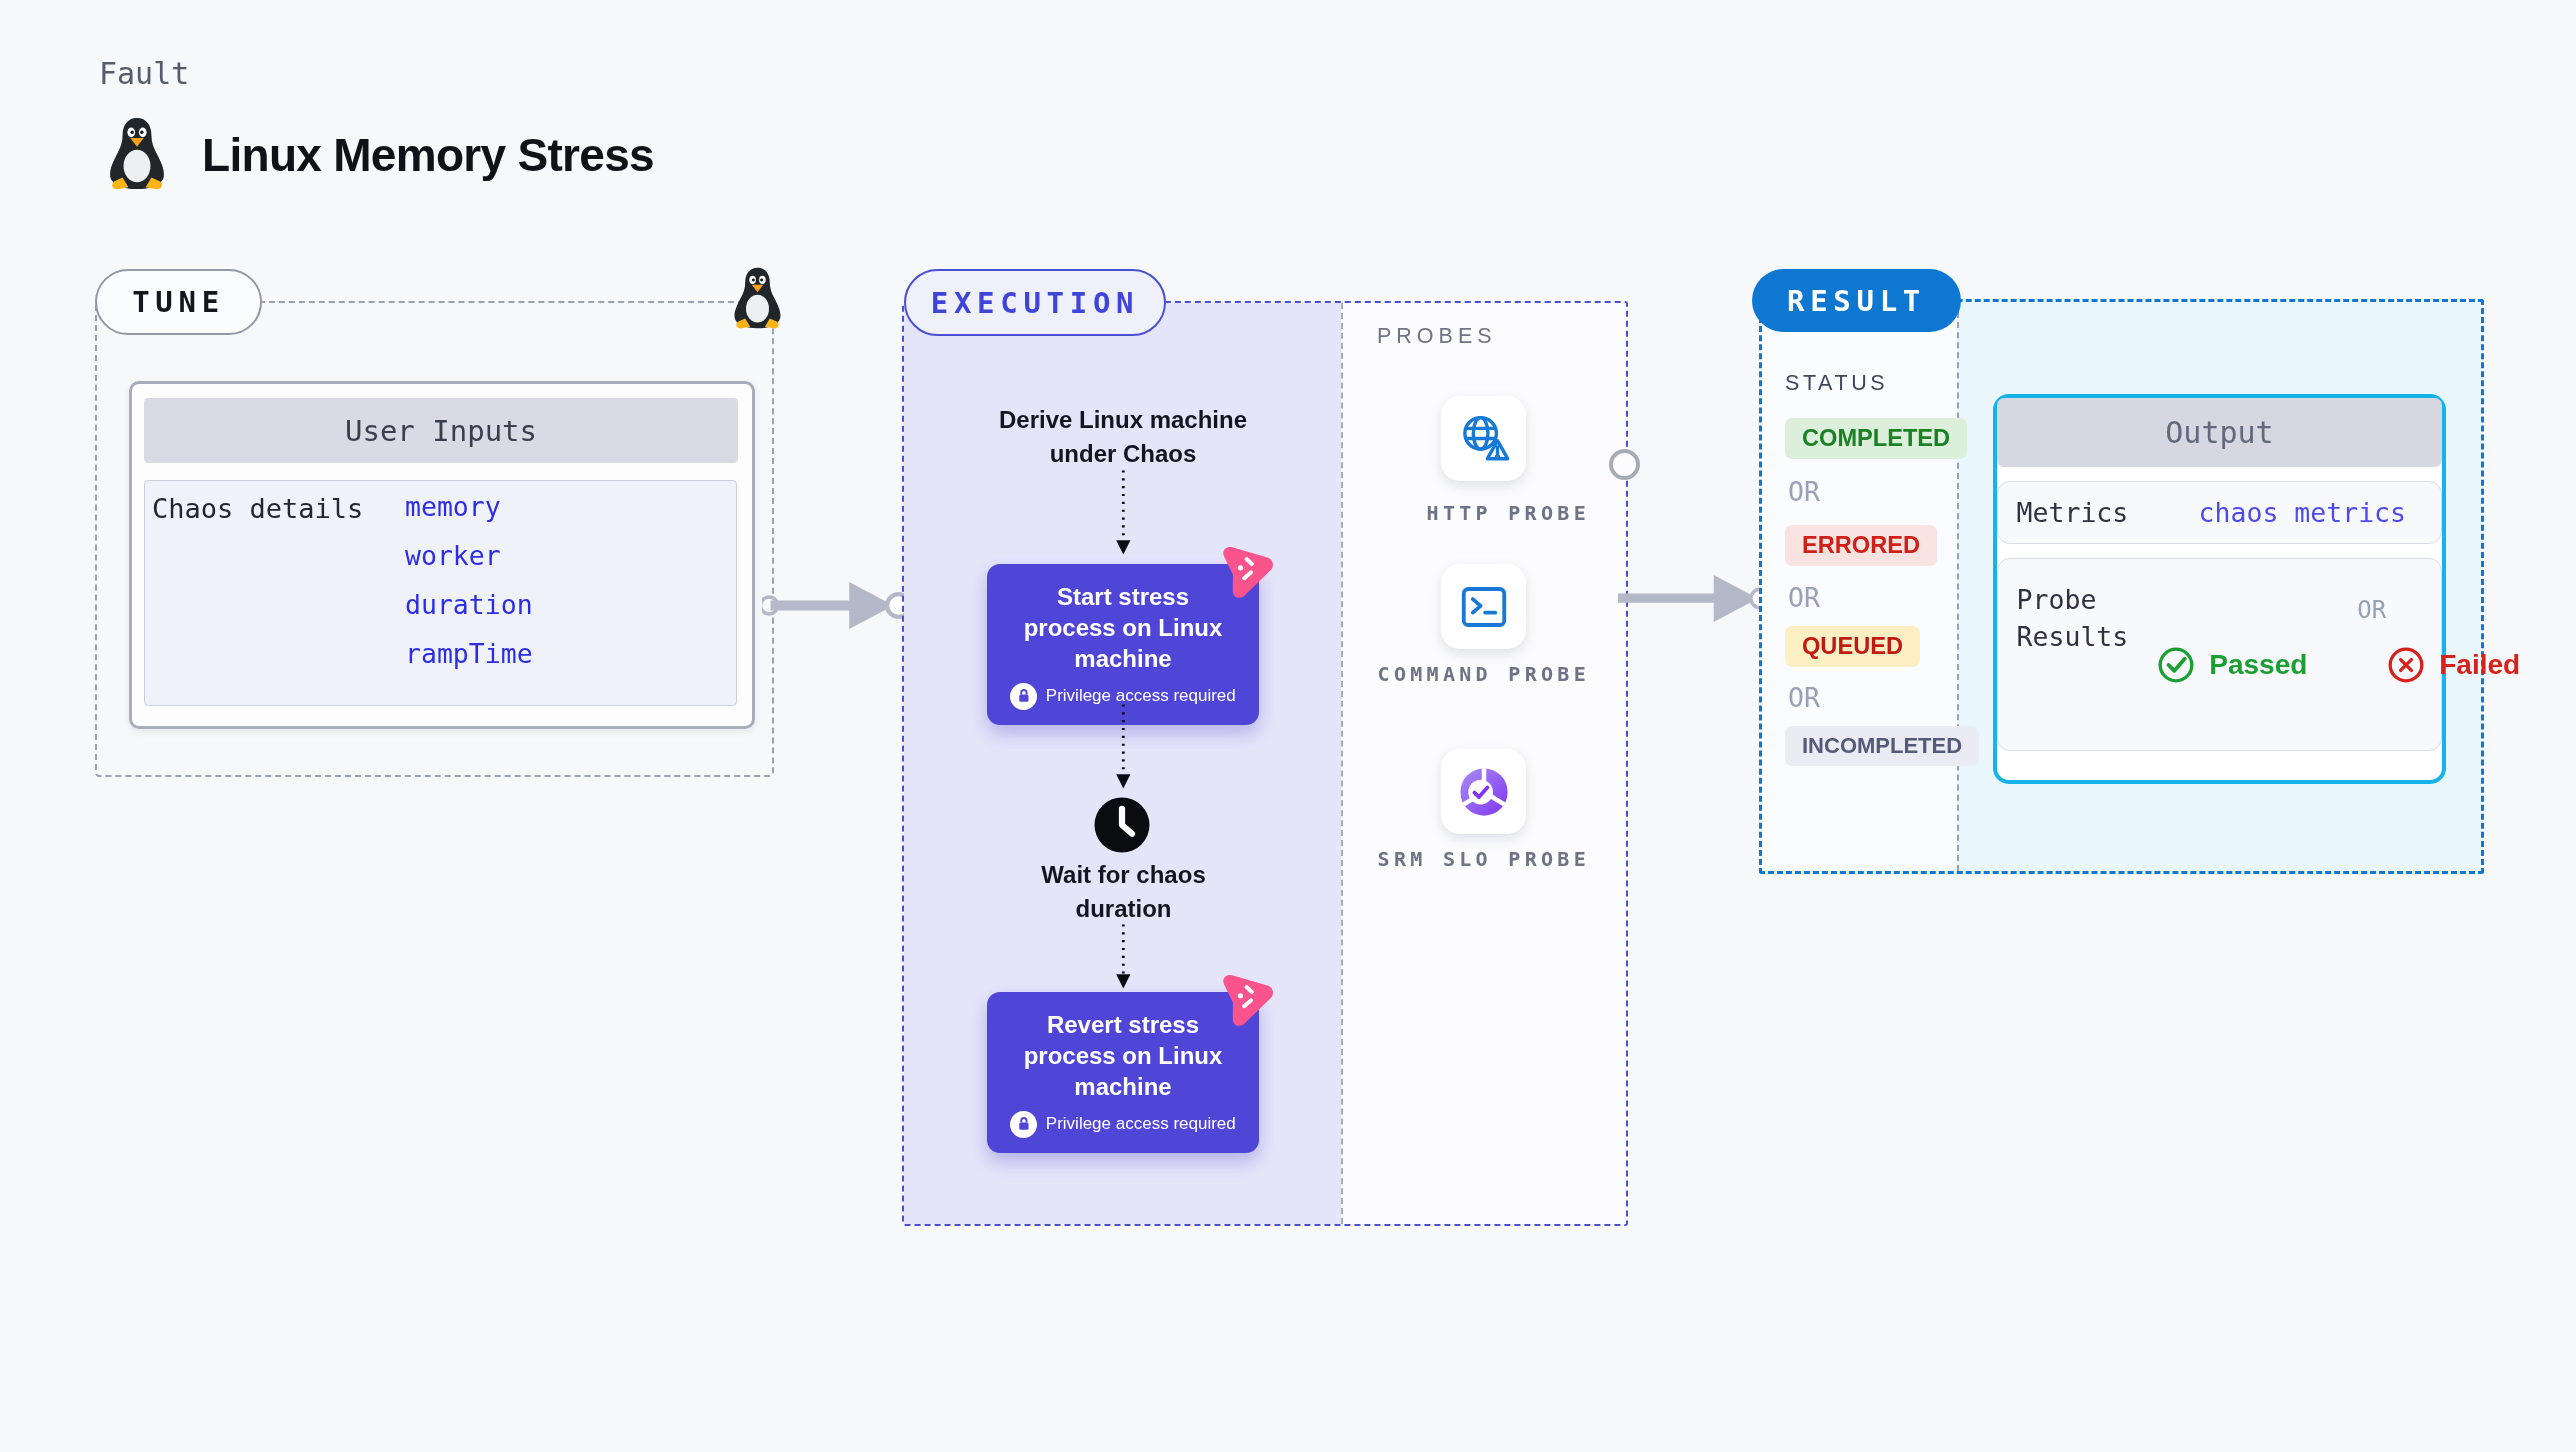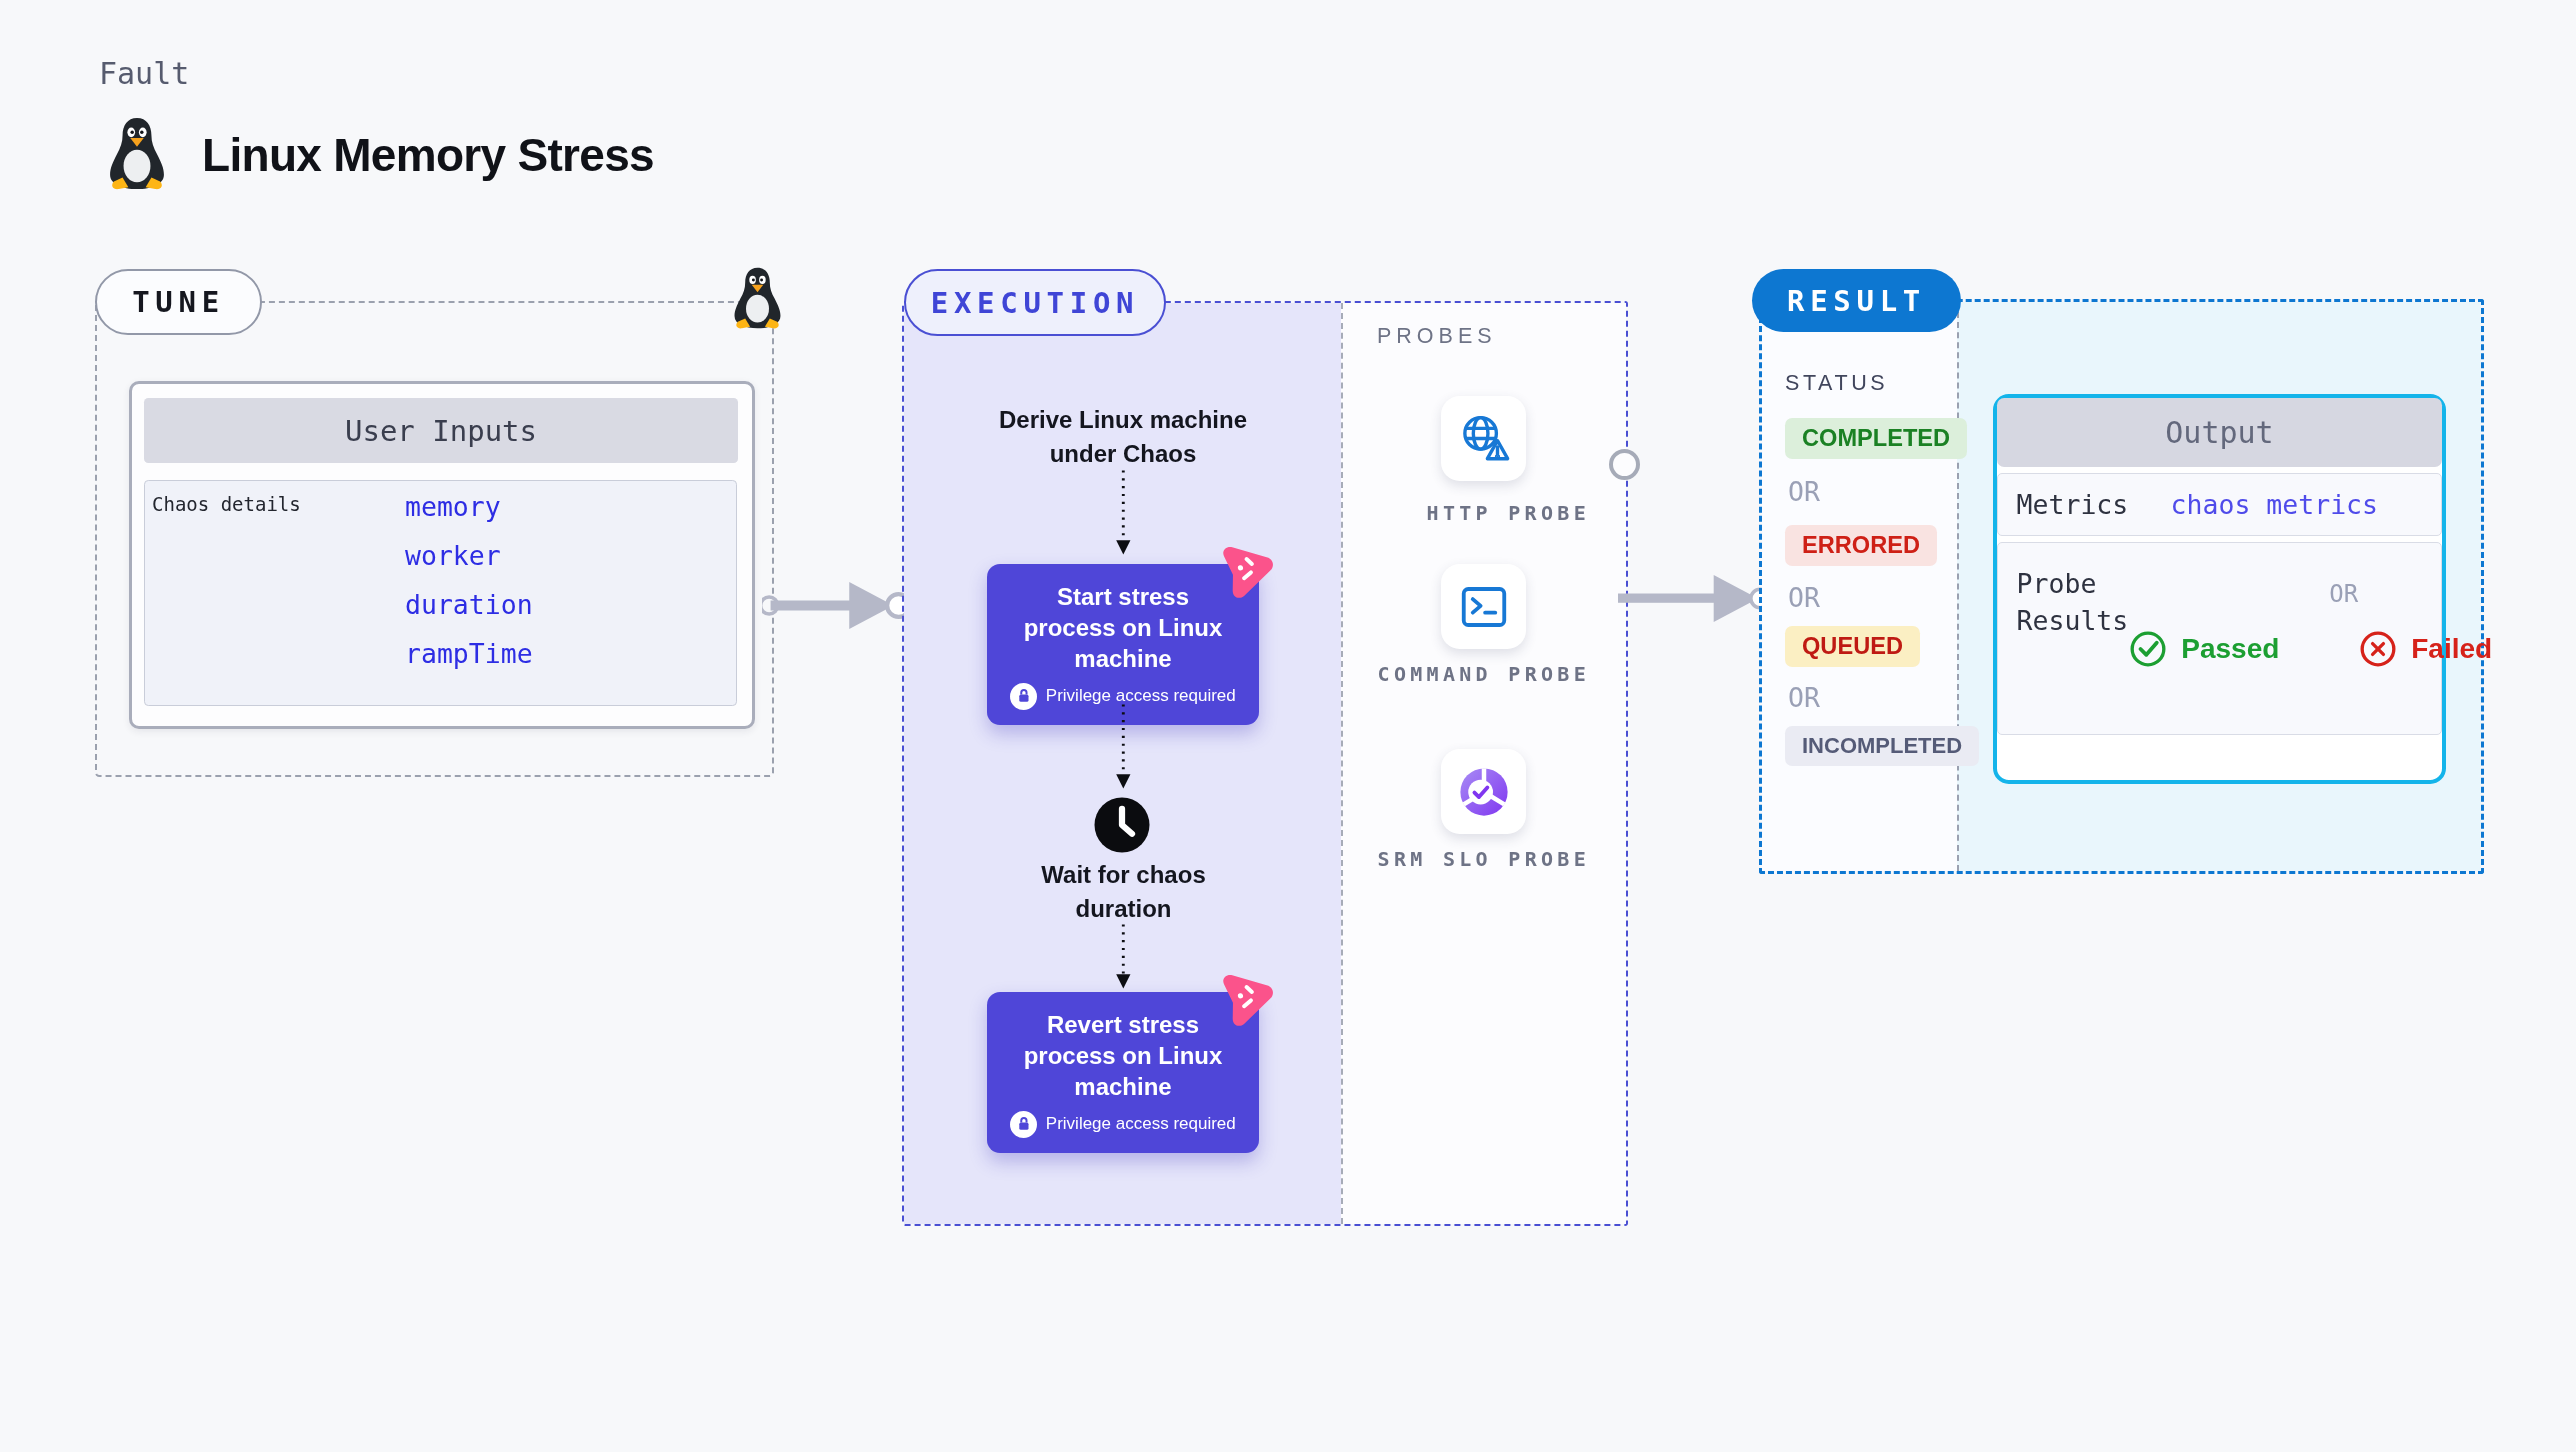--- a/index.html
+++ b/index.html
@@ -29,21 +29,21 @@
   .pill{display:flex;align-items:center;justify-content:center;font-weight:700;letter-spacing:5.7px;border-radius:36px;z-index:2;}
   .pill-tune{left:95px;top:269px;width:163px;height:62px;background:#fbfcfe;border:2.9px solid #9298a8;color:#15171f;font-size:29px;}
   .pill-exec{left:904px;top:269px;width:258px;height:63px;background:#eef0fc;border:2.9px solid var(--exec-accent);color:#3f45d6;font-size:29px;}
   .pill-result{left:1752px;top:269px;width:209px;height:63px;background:var(--result-accent);color:#fff;font-size:29px;}
 
   
   .tune-box{left:95px;top:301px;width:675px;height:472px;border:2.9px dashed var(--tune-border);border-radius:4.3px;}
   .ui-card{left:129px;top:381px;width:620px;height:342px;background:#fdfdfe;border:3.6px solid var(--card-border);border-radius:10px;box-shadow:0 2.9px 7.2px rgba(40,44,63,.08);}
   .ui-head{left:144px;top:398px;width:594px;height:65px;background:var(--card-header-bg);border-radius:4.3px;display:flex;align-items:center;justify-content:center;font-size:29px;color:#3a3e4e;}
   .ui-body{left:144px;top:480px;width:591px;height:224px;background:var(--card-body-bg);border:1.4px solid #c9cdd9;border-radius:4.3px;}
-  .chaos-label{left:152px;top:493px;font-size:19px;color:#23262f;}
+  .chaos-label{left:152px;top:493px;font-size:27px;color:#23262f;}
   .tune-link{left:405px;font-size:26.5px;color:var(--link-blue);cursor:pointer;}
 
   
   .exec-box{left:902px;top:301px;width:722px;height:921px;border:2.9px dashed var(--exec-accent);display:flex;border-radius:2.9px;}
   .exec-left{width:437px;background:var(--exec-bg);}
   .exec-right{flex:1;background:var(--probes-bg);border-left:2.1px dashed var(--divider);}
 
   .derive-text{left:997px;top:403px;width:252px;text-align:center;font-size:24px;line-height:34px;font-weight:700;color:#14161f;}
   .wait-text{left:1036px;top:858px;width:175px;text-align:center;font-size:24px;line-height:34px;font-weight:700;color:#14161f;}
   .node{width:272px;border-radius:13px;background:var(--node-bg);color:#fff;text-align:center;padding:17px 0 15.8px;box-shadow:0 8.6px 18.6px rgba(62,52,190,.28);}
@@ -73,21 +73,21 @@
   .status-head{left:1785px;top:371px;font-size:21.5px;font-weight:400;letter-spacing:3.6px;color:#41465d;}
   .sbadge{left:1785px;padding:7.2px 17px;border-radius:7.2px;font-size:23.6px;font-weight:700;}
   .sb-success{background:var(--success-bg);color:var(--success-fg);}
   .sb-error{background:var(--error-bg);color:var(--error-fg);}
   .sb-queued{background:var(--queued-bg);color:var(--queued-fg);}
   .sb-incomplete{background:var(--incomplete-bg);color:var(--incomplete-fg);font-size:22px;}
   .or{left:1788px;font-size:26.5px;color:var(--or-gray);}
 
   .output-box{left:1993px;top:394px;width:453px;height:390px;background:#fff;border:4.3px solid var(--cyan-border);border-radius:15.8px;box-sizing:border-box;}
   .out-head{height:69px;background:#d6d7e1;border-radius:7.2px;display:flex;align-items:center;justify-content:center;font-size:30px;color:#63687c;}
-  .out-row{margin-top:6px;background:#f8f9fd;border:1.4px solid #d9dce6;border-radius:5px;display:flex;box-sizing:border-box;padding:0 18.6px;}
+  .out-row{margin-top:14px;background:#f8f9fd;border:1.4px solid #d9dce6;border-radius:13px;display:flex;box-sizing:border-box;padding:0 18.6px;gap:28px;}
   .row-metrics{height:63px;align-items:center;}
   .row-probe{height:193px;padding-top:21.5px;}
   .out-label{width:154px;font-size:26.5px;line-height:37px;color:#2e3240;}
   .metrics-link{font-size:26.5px;color:var(--link-indigo);cursor:pointer;}
   .pr-col{display:flex;flex-direction:row;}
   .pr-item{display:flex;align-items:center;gap:13px;}
   .pr-item svg{width:40px;height:40px;}
   .pr-passed{font-size:28px;font-weight:700;color:var(--passed-green);}
   .pr-failed{font-size:28px;font-weight:700;color:var(--failed-red);}
   .pr-or{margin:15.8px 0 15.8px 50px;font-size:24px;color:var(--or-gray);}

